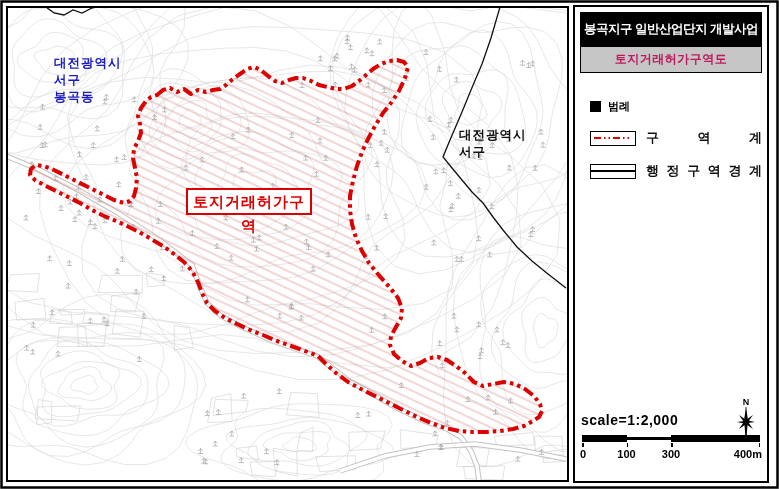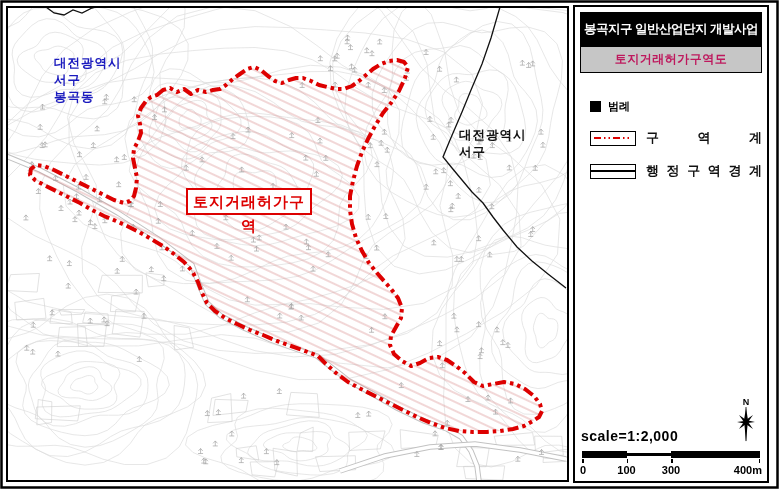--- a/index.html
+++ b/index.html
@@ -27,21 +27,21 @@
   #panel-subtitle{background:#c6c6c6;color:#be185d;font-weight:bold;font-size:12px;text-align:center;padding:4px 0;border-top:1px solid #000;letter-spacing:0.5px;}
   #legend{margin:26px 0 0 15px;}
   #legend-header{display:flex;align-items:center;font-weight:bold;font-size:11px;}
   #legend-header .sq{width:11px;height:11px;background:#000;margin-right:7px;}
   .legend-item{display:flex;align-items:center;margin-top:15px;}
   .legend-box{width:46px;height:15px;border:1.5px solid #000;background:#fff;display:flex;align-items:center;justify-content:center;}
   .legend-box .solid-line{width:100%;height:1.5px;background:#000;}
   .legend-label{margin-left:10px;width:116px;font-weight:bold;font-size:13px;color:#111;}
   .char-justify{display:flex;justify-content:space-between;}
   
-  #scale-block{position:absolute;left:5px;right:5px;bottom:4px;}
+  #scale-block{position:absolute;left:5px;right:5px;bottom:20px;}
   #scale-text{font-weight:bold;font-size:14px;letter-spacing:0.5px;margin:0 0 7px 1px;}
   #scale-bar{position:relative;height:7px;margin:0 2px;}
   #scale-bar .seg1{position:absolute;left:0;top:0;width:25%;height:7px;background:#000;}
   #scale-bar .seg2{position:absolute;left:25%;top:2px;width:25%;height:3px;background:#000;}
   #scale-bar .seg3{position:absolute;left:50%;top:0;width:50%;height:7px;background:#000;}
   .tick{position:absolute;top:8px;width:1.5px;height:4px;background:#000;}
   #scale-labels{position:relative;height:13px;margin:6px 2px 0 2px;font-weight:bold;font-size:11px;}
   #scale-labels span{position:absolute;top:0;}
   #compass{position:absolute;right:4px;bottom:36px;}
 </style>

